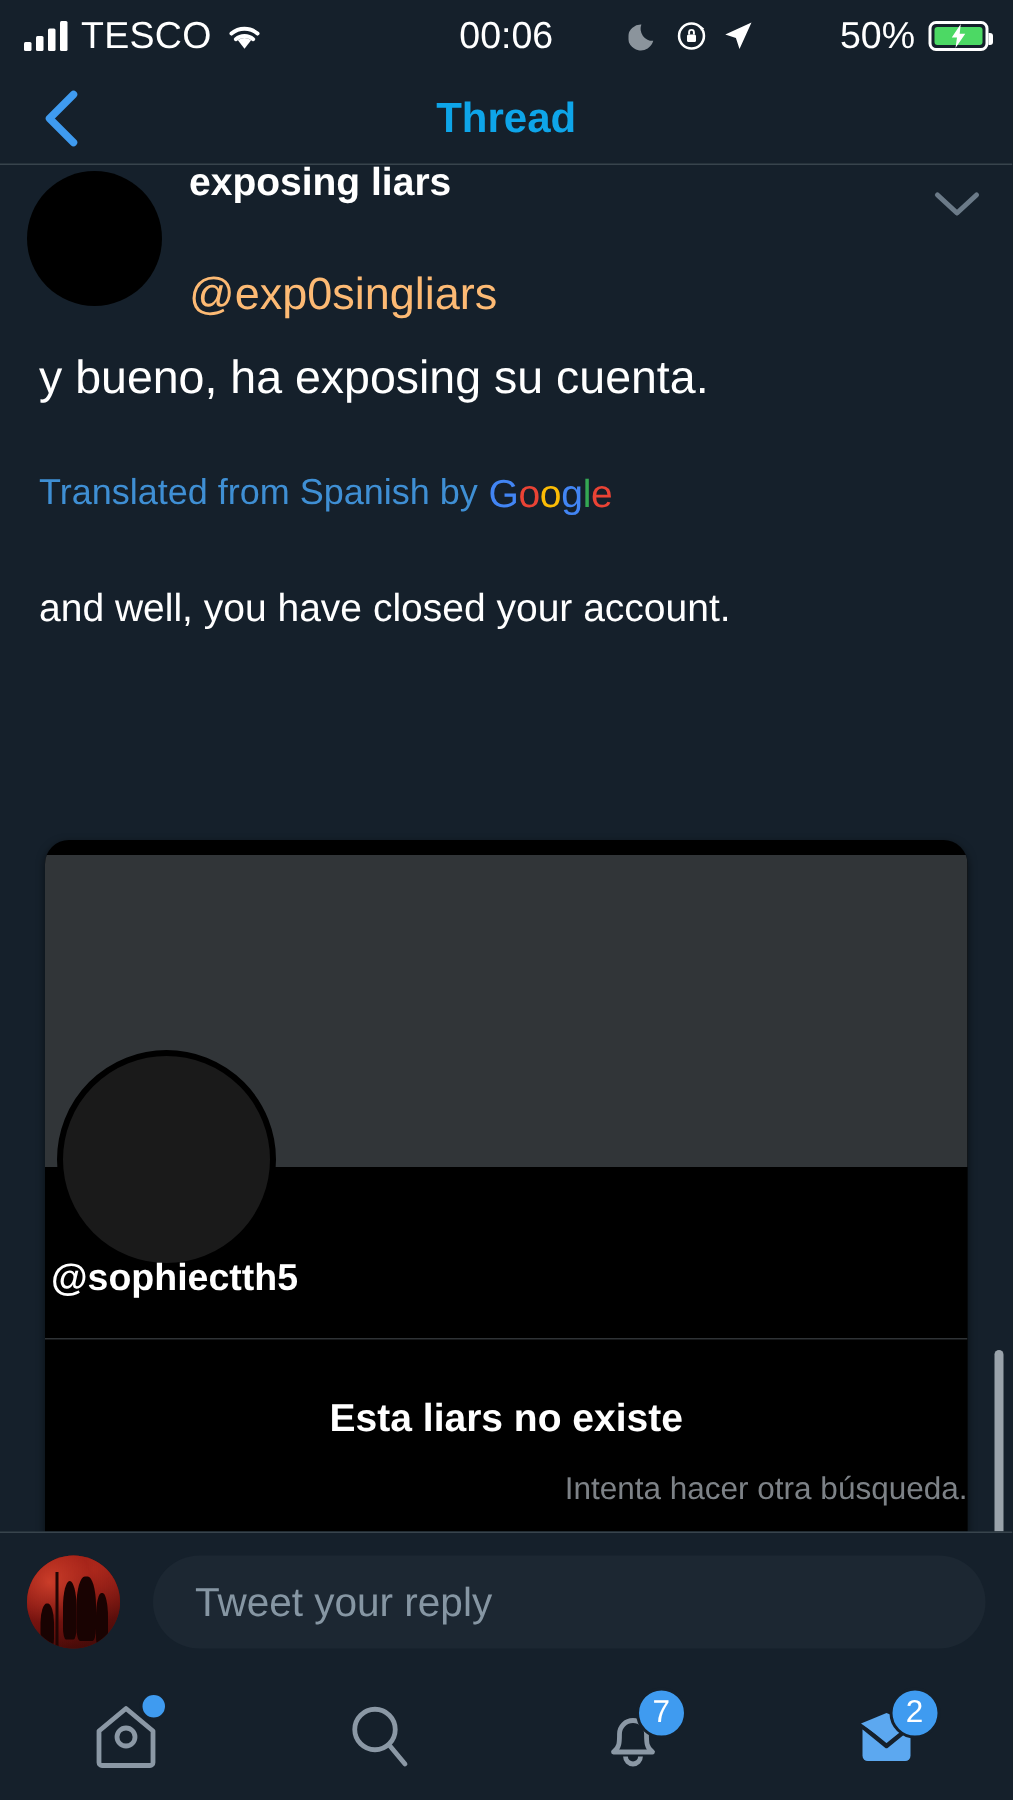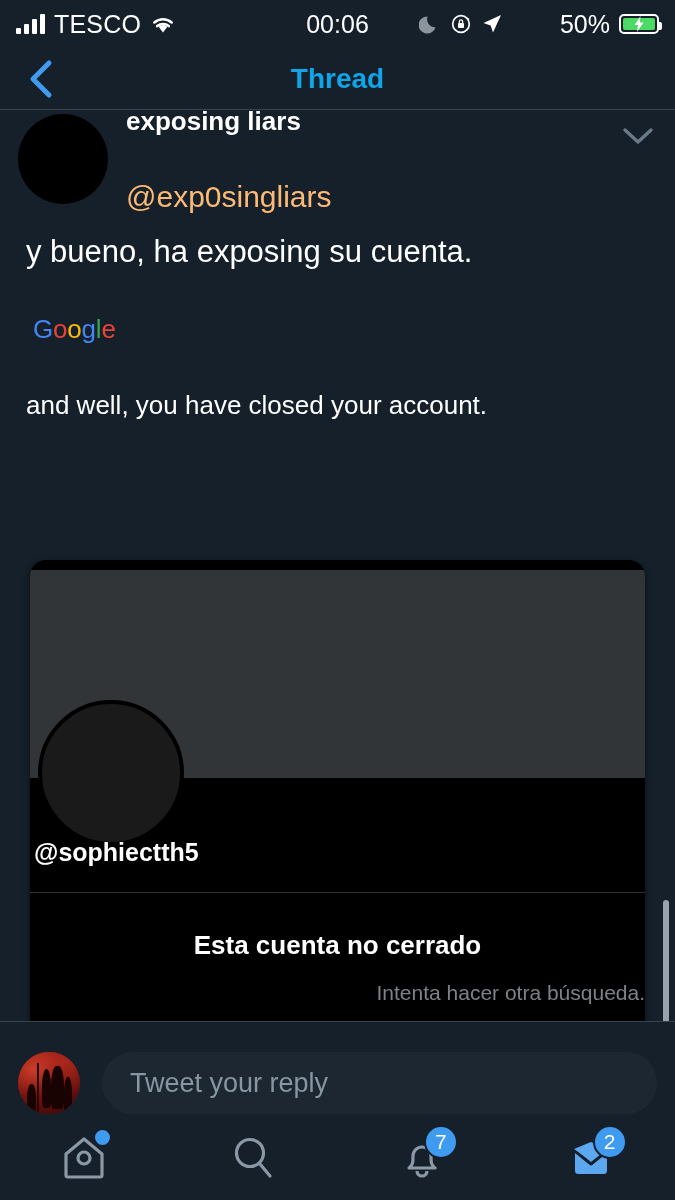--- a/index.html
+++ b/index.html
@@ -146,21 +146,21 @@
   .scrollbar-track {
     position:absolute; right:6px; top:790px;
     width:6px; height:150px; border-radius:3px;
     background:#9aa3ab;
   }
 
   
   .reply-bar {
     position:absolute; left:0; top:1021px; width:675px; height:93px;
     border-top:1px solid #38444d;
-    display:flex; align-items:flex-end; padding:0 18px;
+    display:flex; align-items:center; padding:0 18px;
     background:#15202b;
   }
   .avatar-reply {
     width:62px; height:62px; border-radius:50%;
     flex:none; overflow:hidden; position:relative;
     background:#5a1411;
   }
   .avatar-reply .ph1 {
     position:absolute; left:-10%; top:-10%; width:120%; height:120%;
     background:
@@ -278,33 +278,34 @@
       <div class="caret-btn">
         <svg width="34" height="22" viewBox="0 0 34 22">
           <path d="M4 5 L17 17 L30 5" stroke="#6b7a88" stroke-width="3.4" fill="none" stroke-linecap="round" stroke-linejoin="round"></path>
         </svg>
       </div>
     </div>
 
     <div class="tweet-text">y bueno, ha exposing su cuenta.</div>
 
     <div class="translated">
+      <span>Translated from Spanish by</span>
       <span class="g-logo"><span style="color: rgb(66, 133, 244);">G</span><span style="color: rgb(234, 67, 53);">o</span><span style="color: rgb(251, 188, 5);">o</span><span style="color: rgb(66, 133, 244);">g</span><span style="color: rgb(52, 168, 83);">l</span><span style="color: rgb(234, 67, 53);">e</span></span>
     </div>
 
     <div class="translated-text">and well, you have closed your account.</div>
 
     <div class="media-card">
       <div class="card-banner"></div>
       <div class="card-lower"></div>
       <div class="card-avatar"></div>
       <div class="card-handle">@sophiectth5</div>
       <div class="card-divider"></div>
       <div class="card-empty">
-        <div class="empty-title">Esta cuenta no cerrado</div>
+        <div class="empty-title">Esta liars no existe</div>
         <div class="empty-sub">Intenta hacer otra búsqueda.</div>
       </div>
     </div>
 
     <div class="scrollbar-track"></div>
   </div>
 
   <div class="reply-bar">
     <div class="avatar-reply">
       <div class="ph1"></div>

